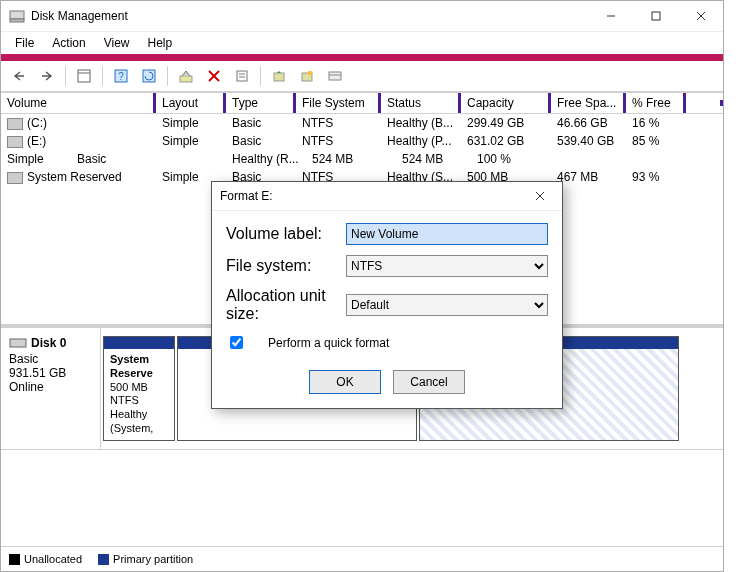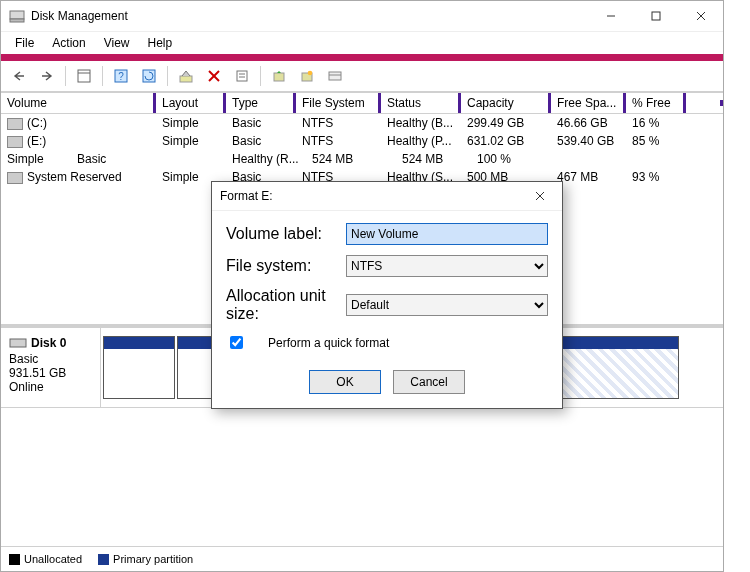--- a/index.html
+++ b/index.html
@@ -231,20 +231,21 @@
           </span>
         <b>Disk 0</b>
       </div>
       <div>Basic</div>
       <div>931.51 GB</div>
       <div>Online</div>
     </div>
     <div class="disk-bars" id="disk-bars">
         <div class="part" style="width: 72px;">
           <div class="part-header"></div>
+          <div class="part-body"><b>System Reserve</b><br>500 MB NTFS<br>Healthy (System,</div>
         </div>
         <div class="part" style="width: 240px;">
           <div class="part-header"></div>
           <div class="part-body"></div>
         </div>
         <div class="part hatched" style="width: 260px;">
           <div class="part-header"></div>
           <div class="part-body"><b>(E:)</b><br>631.02 GB NTFS<br>Healthy (Primary Partition)</div>
         </div>
       </div>

